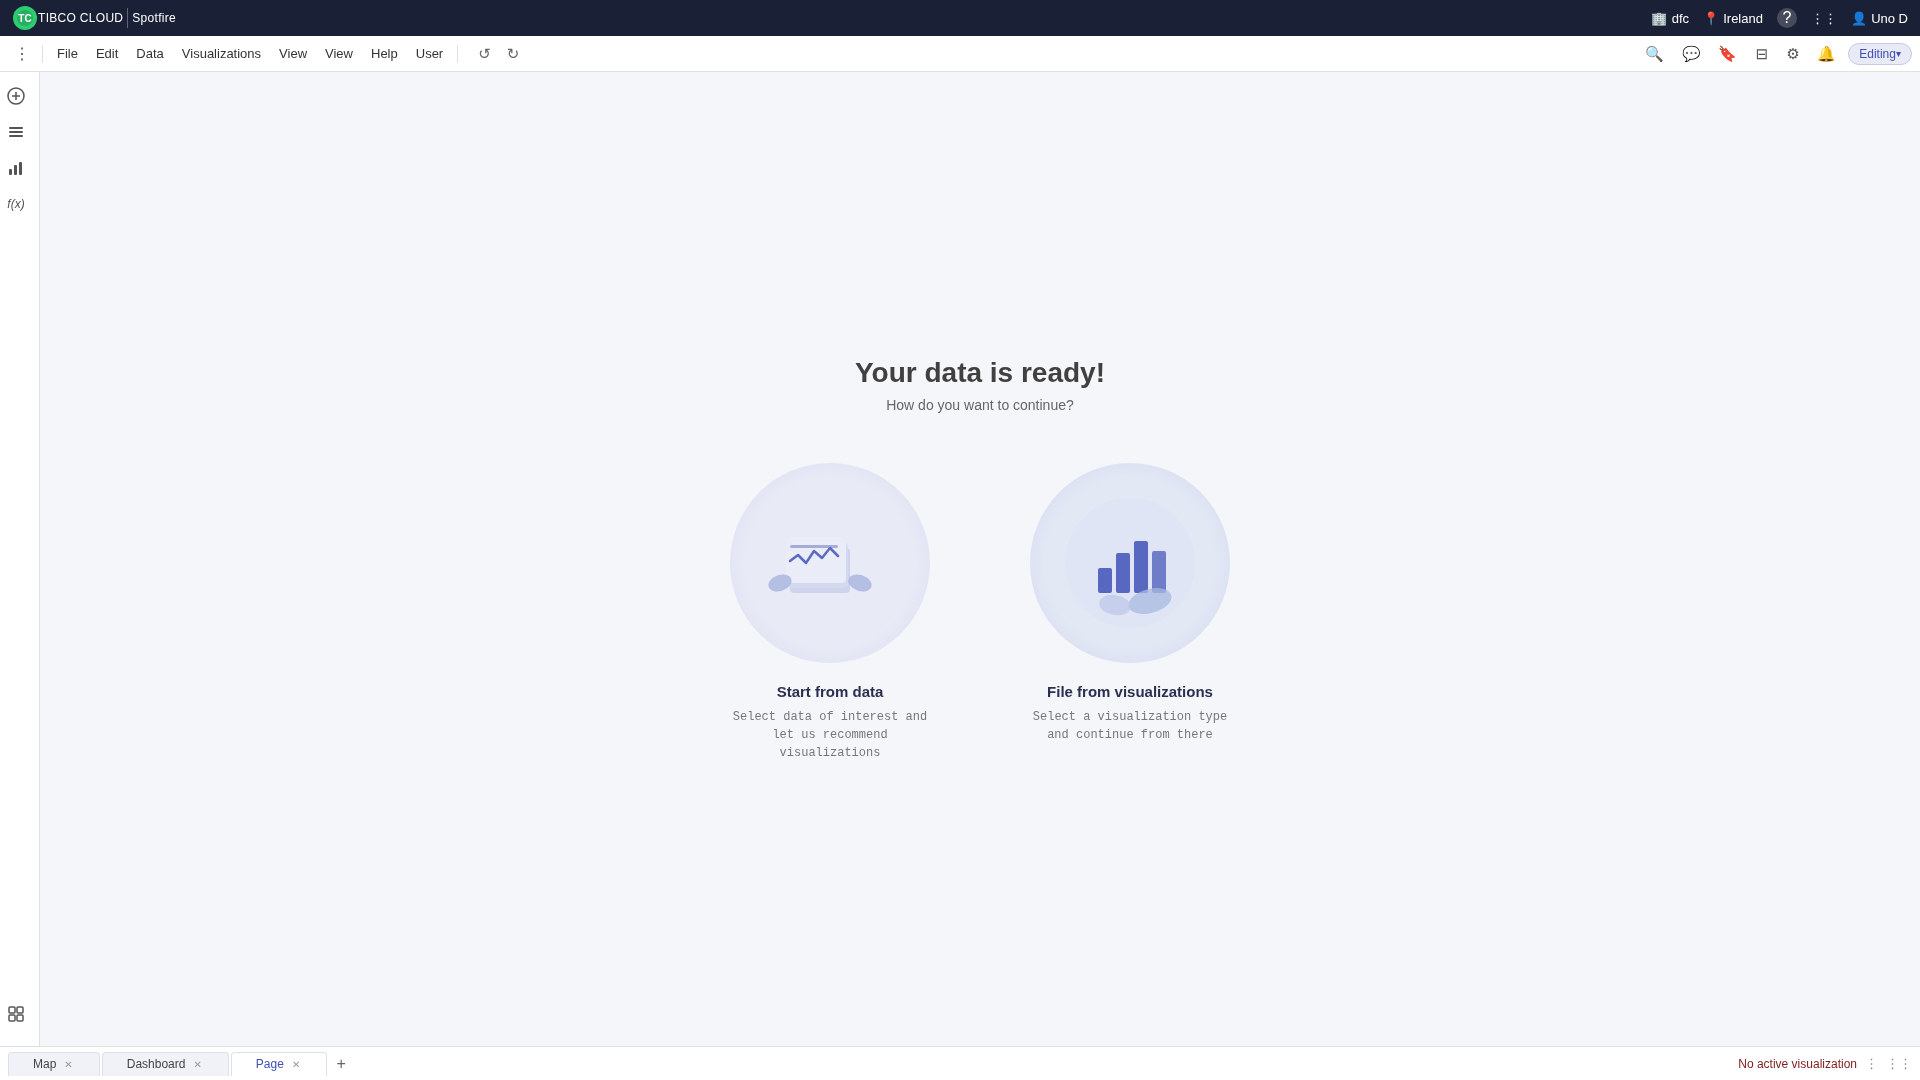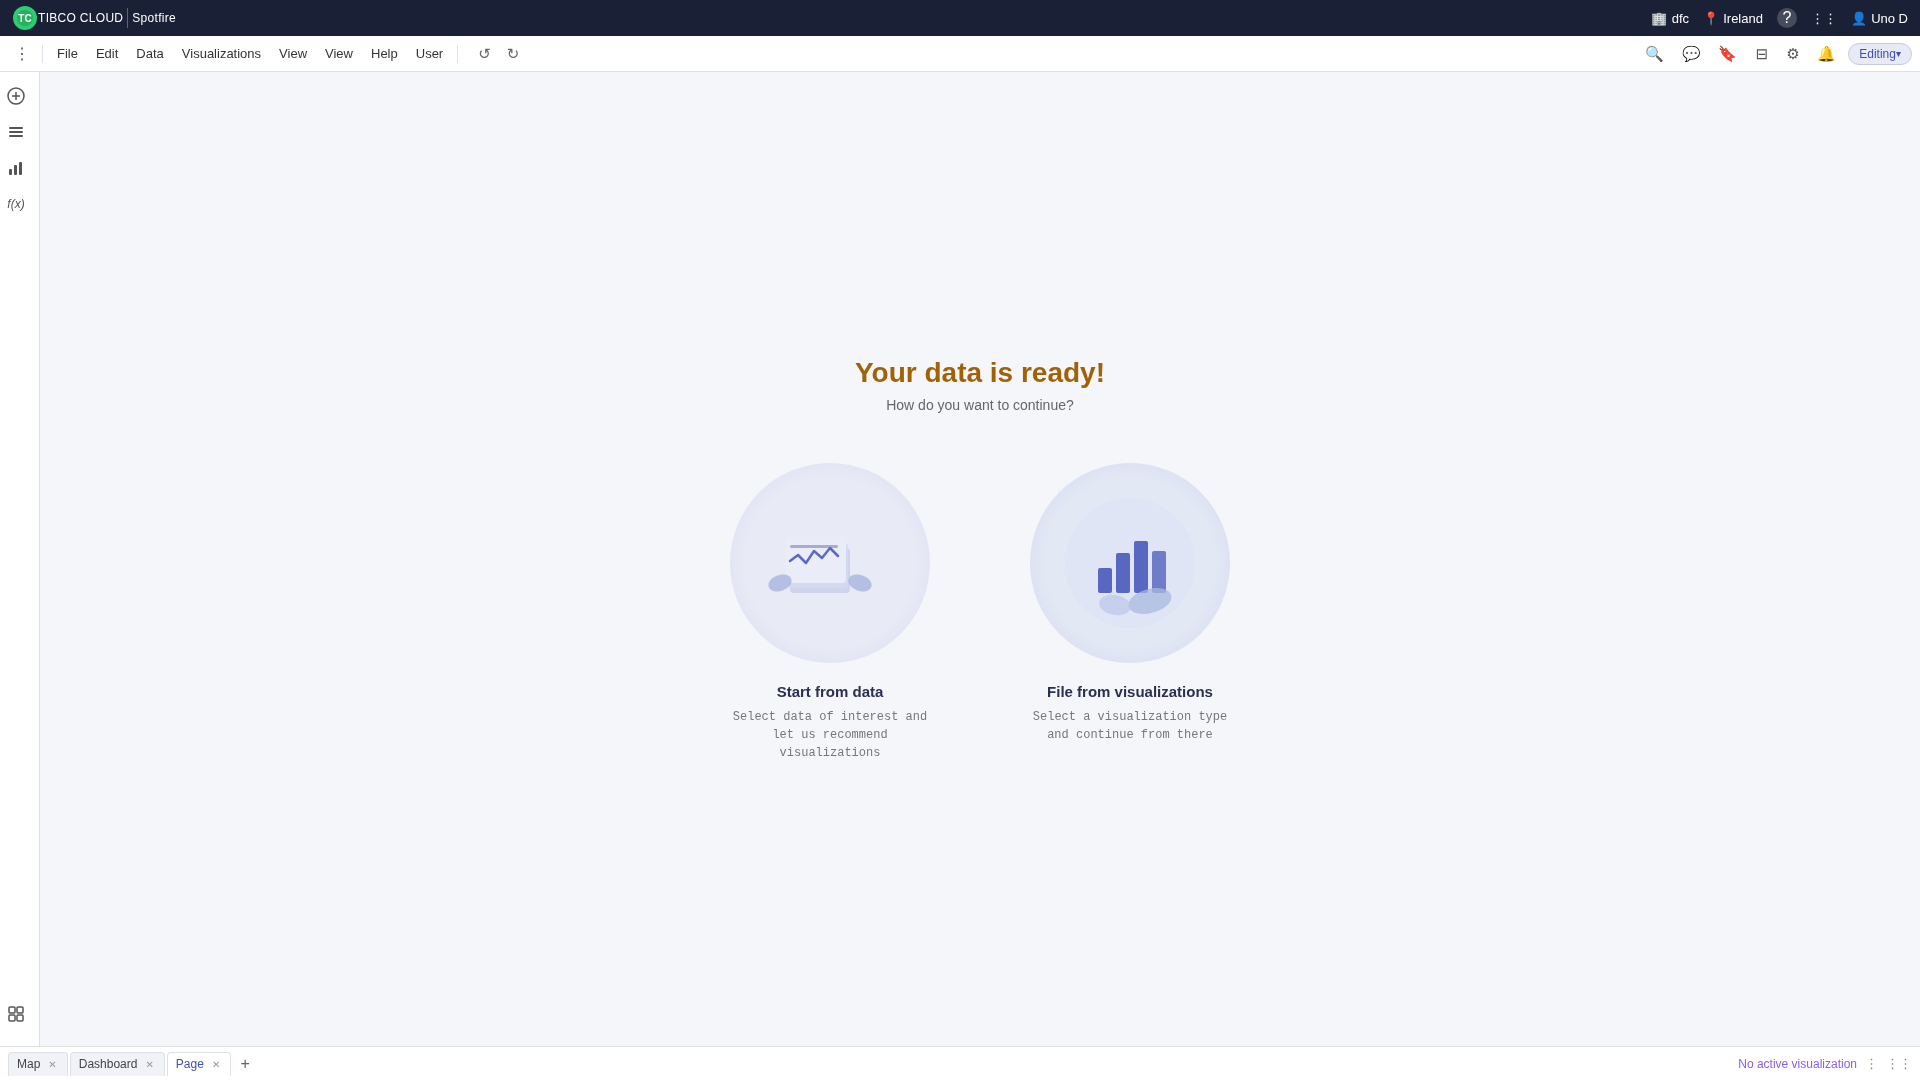--- a/index.html
+++ b/index.html
@@ -163,21 +163,21 @@
       flex-direction: column;
       align-items: center;
       justify-content: center;
       background: #f5f6fa;
       position: relative;
     }
 
     .hero-title {
       font-size: 28px;
       font-weight: 600;
-      color: #a16207;
+      color: #404040;
       margin-bottom: 8px;
       text-align: center;
     }
     .hero-subtitle {
       font-size: 14px;
       color: #666;
       margin-bottom: 50px;
       text-align: center;
     }
 
@@ -246,21 +246,21 @@
       height: 34px;
       background: #ffffff;
       border-top: 1px solid #dde0e8;
       display: flex;
       align-items: center;
       padding: 0 8px;
       gap: 0;
     }
     .tab {
       height: 24px;
-      padding: 0 8px;
+      padding: 0 24px;
       display: flex;
       align-items: center;
       gap: 6px;
       border-radius: 4px 4px 0 0;
       font-size: 12px;
       color: #444;
       cursor: pointer;
       background: #f0f2f7;
       border: 1px solid #dde0e8;
       border-bottom: none;
@@ -290,21 +290,21 @@
       font-size: 16px;
     }
     .tab-bar-right {
       margin-left: auto;
       display: flex;
       align-items: center;
       gap: 8px;
     }
     .tab-bar-status {
       font-size: 12px;
-      color: #8b5cf6;
+      color: #7f1d1d;
     }
     .tab-bar-icon {
       color: #888;
       font-size: 13px;
       cursor: pointer;
     }
 
     
     .illustration-svg {
       width: 140px;

